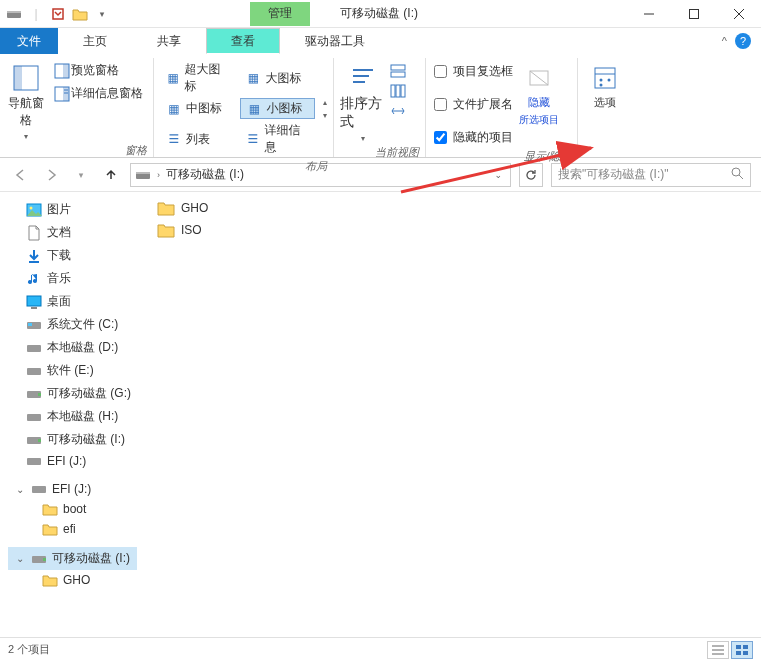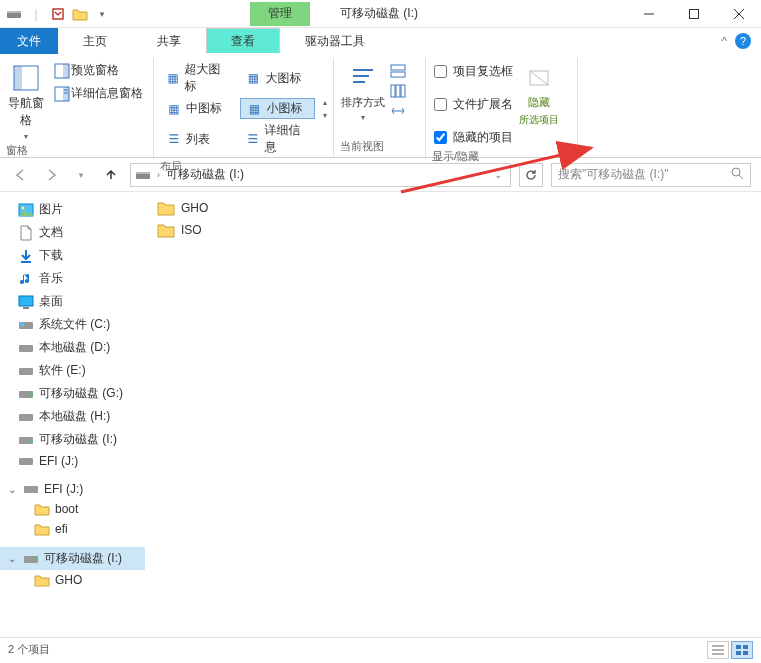--- a/index.html
+++ b/index.html
@@ -19,52 +19,52 @@
 .tab { padding: 0 24px; display: flex; align-items: center; border: 1px solid transparent; cursor: default; }
 .tab.file { background: #1979ca; color: #fff; padding: 0 16px; }
 .tab.active { border: 1px solid #ccc; border-bottom: 1px solid #fff; background: #5eead4; z-index: 2; }
 .tabs-right { margin-left: auto; display: flex; align-items: center; gap: 8px; padding-right: 10px; }
 .help-icon { width: 16px; height: 16px; border-radius: 50%; background: #1e88e5; color: #fff; display: flex; align-items: center; justify-content: center; font-size: 11px; }
 
 
 .ribbon { height: 104px; background: #fff; border-bottom: 1px solid #d0d0d0; display: flex; padding-top: 4px; position: relative; }
 .ribbon-group { border-right: 1px solid #e0e0e0; padding: 2px 6px 0 6px; display: flex; flex-direction: column; }
 .ribbon-group-body { display: flex; flex: 1; gap: 4px; }
-.ribbon-group-label { text-align: left; font-size: 11px; color: #666; padding: 2px 0 3px; }
+.ribbon-group-label { text-align: right; font-size: 11px; color: #666; padding: 2px 0 3px; font-style: italic; }
 .big-btn { width: 46px; display: flex; flex-direction: column; align-items: center; gap: 3px; padding-top: 4px; }
 .big-btn .ic { width: 28px; height: 28px; }
 .small-btns { display: flex; flex-direction: column; gap: 2px; }
 .small-btn { display: flex; align-items: center; gap: 1px; padding: 2px 4px; white-space: nowrap; }
 .small-btn .ic { width: 16px; height: 16px; }
 .layout-grid { display: grid; grid-template-columns: auto auto; gap: 2px 6px; }
 .layout-item { display: flex; align-items: center; gap: 4px; padding: 1px 6px; }
 .layout-item.selected { border: 1px solid #7aa7d8; background: #cde6f7; }
 .layout-item .ic { width: 16px; height: 16px; color: #3a78c0; }
 .dd-arrow { display: flex; align-items: center; margin-left: 4px; }
 .check-row { display: flex; align-items: center; gap: 6px; padding: 1px 2px; }
 .check-row input { width: 13px; height: 13px; }
-.ribbon-disabled { color: #4d7c0f; }
+.ribbon-disabled { color: #1d4ed8; }
 
 
 .red-arrow { position: absolute; left: 396px; top: 140px; pointer-events: none; z-index: 50; }
 
 
 .addr-row { height: 34px; display: flex; align-items: center; gap: 8px; padding: 0 10px; border-bottom: 1px solid #e5e5e5; }
 .nav-btn { width: 22px; height: 22px; display: flex; align-items: center; justify-content: center; color: #999; }
 .nav-btn.enabled { color: #333; }
 .addr-box { flex: 1; height: 24px; border: 1px solid #ccc; display: flex; align-items: center; padding: 0 4px; gap: 6px; }
 .addr-box .ic { width: 16px; height: 12px; }
 .addr-dd { margin-left: auto; padding: 0 4px; color: #666; }
 .refresh-btn { width: 24px; height: 24px; border: 1px solid #ccc; display: flex; align-items: center; justify-content: center; }
 .search-box { width: 200px; height: 24px; border: 1px solid #ccc; display: flex; align-items: center; padding: 0 6px; color: #888; }
 .search-box .ic-search { margin-left: auto; }
 
 
 .main { display: flex; height: 445px; }
-.nav-tree { width: 145px; overflow-y: auto; padding: 6px 0; position: relative; }
+.nav-tree { width: 145px; overflow-y: auto; padding: 6px 8px; position: relative; }
 .nav-tree::-webkit-scrollbar { width: 16px; }
 .nav-tree::-webkit-scrollbar-track { background: #f0f0f0; }
 .nav-tree::-webkit-scrollbar-thumb { background: #c0c0c0; }
 .tree-item { display: flex; align-items: center; gap: 5px; padding: 3px 4px 3px 18px; white-space: nowrap; }
 .tree-item.sub { padding-left: 34px; }
 .tree-item.selected { background: #cde6f7; }
 .tree-item.group { padding-left: 8px; margin-top: 8px; }
 .tree-item .ic { width: 16px; height: 14px; flex-shrink: 0; }
 .tree-item .exp { width: 10px; color: #666; font-size: 10px; }
 
@@ -218,21 +218,21 @@
   <div class="ribbon-group" style="width:92px">
     <div class="ribbon-group-body">
       <div class="big-btn">
         <span class="ic">
             <svg width="28" height="28" viewBox="0 0 28 28">
               <line x1="4" y1="6" x2="24" y2="6" stroke="#3a78c0" stroke-width="2"></line>
               <line x1="4" y1="12" x2="20" y2="12" stroke="#3a78c0" stroke-width="2"></line>
               <line x1="4" y1="18" x2="16" y2="18" stroke="#3a78c0" stroke-width="2"></line>
             </svg>
           </span>
-        <span style="font-size:11px">排序方式</span>
+        <span style="font-size:14px">排序方式</span>
         <span style="font-size:8px;color:#666">▾</span>
       </div>
       <div class="small-btns" style="gap:6px;padding-top:4px">
         <span class="ic">
             <svg width="16" height="14">
               <rect x="1" y="1" width="14" height="5" fill="none" stroke="#3a78c0"></rect>
               <rect x="1" y="8" width="14" height="5" fill="none" stroke="#3a78c0"></rect>
             </svg>
           </span>
         <span class="ic">
@@ -276,20 +276,34 @@
             </svg>
           </span>
         <span style="font-size:11px">隐藏</span>
         <span style="font-size:10px">所选项目</span>
       </div>
     </div>
     <div class="ribbon-group-label">显示/隐藏</div>
   </div>
 
   <div class="ribbon-group" style="width:54px;border-right:none">
+    <div class="ribbon-group-body">
+      <div class="big-btn">
+        <span class="ic">
+            <svg width="28" height="28" viewBox="0 0 28 28">
+              <rect x="4" y="4" width="20" height="20" fill="none" stroke="#3a78c0"></rect>
+              <path d="M4 10h20" stroke="#3a78c0"></path>
+              <circle cx="10" cy="16" r="1.5" fill="#3a78c0"></circle>
+              <circle cx="18" cy="16" r="1.5" fill="#3a78c0"></circle>
+              <circle cx="10" cy="21" r="1.5" fill="#3a78c0"></circle>
+            </svg>
+          </span>
+        <span style="font-size:11px">选项</span>
+      </div>
+    </div>
     <div class="ribbon-group-label">&nbsp;</div>
   </div>
 </div>
 
 <svg class="red-arrow" width="220" height="60">
   <defs>
       <marker id="ah" markerWidth="12" markerHeight="10" refX="11" refY="5" orient="auto">
         <path d="M0 0L12 5L0 10z" fill="#e53935"></path>
       </marker>
     </defs>

